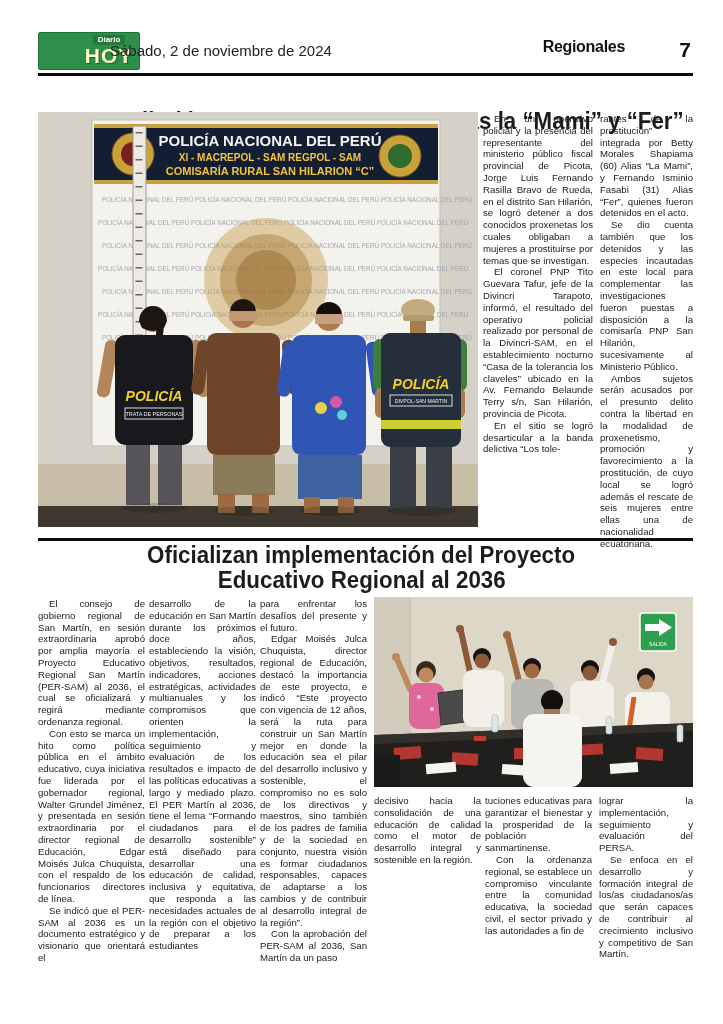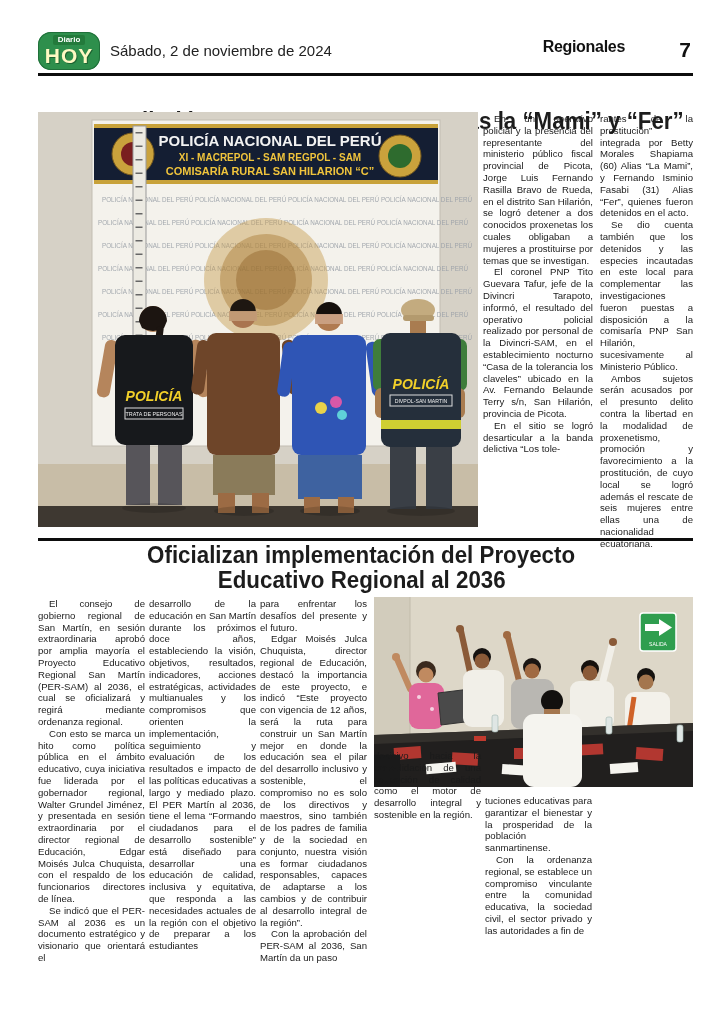--- a/index.html
+++ b/index.html
@@ -1,21 +1,21 @@
 <!DOCTYPE html>
 <html><head>
 <meta charset="utf-8">
 <style>
   html,body{margin:0;padding:0;background:#e9e9e9;}
   .page{position:relative;width:723px;height:1024px;background:#ffffff;margin:0 auto;
         font-family:"Liberation Sans", sans-serif;color:#1b1b1b;overflow:hidden;}
   
   .masthead{position:absolute;left:38px;top:30px;width:655px;height:42px;}
-  .logo{position:absolute;left:0;top:2px;width:62px;height:38px;background:#2e8f4c;border-radius:13px;
-        display:flex;flex-direction:column;align-items:center;justify-content:center;box-shadow:0 0 0 1px #20703a inset;}
+  .logo{position:absolute;left:0;top:2px;width:62px;height:38px;background:#2e8f4c;border-radius:3px;
+        display:flex;flex-direction:column;align-items:center;justify-content:center;box-shadow:0 0 0 1px #20703a inset;padding-left:40px;}
   .logo-top{font-size:8px;font-weight:bold;color:#fff;background:#237a3b;border-radius:2px;padding:0 5px;line-height:10px;}
   .logo-main{font-size:21px;font-weight:800;color:#fef9c3;letter-spacing:1px;line-height:22px;text-shadow:1px 1px 0 #1d6332;}
   .date-line{position:absolute;left:72px;top:12px;font-size:15px;color:#222;}
   .section-name{position:absolute;right:68px;top:8px;font-size:16px;font-weight:700;color:#111;letter-spacing:-.3px;}
   .page-num{position:absolute;right:2px;top:8px;font-size:21px;font-weight:700;color:#111;}
   .rule{position:absolute;left:38px;width:655px;height:0;border-top:3px solid #0d0d0d;}
   .rule-thin{border-top-width:3px;}
   
   .headline{position:absolute;left:20px;width:683px;text-align:center;font-weight:700;color:#1c1c1c;}
   .headline .sq{display:inline-block;transform:scaleX(.93);transform-origin:center;white-space:nowrap;}
@@ -271,22 +271,26 @@
 
       <g>
         <circle cx="178" cy="104" r="11" fill="#12100e"></circle>
         <rect x="170" y="112" width="16" height="8" fill="#a4764e"></rect>
         <rect x="149" y="117" width="59" height="73" rx="11" fill="#f5f4ef"></rect>
       </g>
       <rect x="0" y="158" width="26" height="32" fill="#1a1a1a"></rect>
     </svg>
   </div>
 
-  <div class="bodycol" style="left:374px;top:750px;width:107px;height:168px;">
+  <div class="bodycol" style="left:374px;top:795px;width:107px;height:168px;">
     <p class="ni">decisivo hacia la consolidación de una educación de calidad como el motor de desarrollo integral y sostenible en la región.</p>
   </div>
   <div class="bodycol" style="left:485px;top:795px;width:107px;height:168px;">
     <p class="ni">tuciones educativas para garantizar el bienestar y la prosperidad de la población sanmartinense.</p>
     <p>Con la ordenanza regional, se establece un compromiso vinculante entre la comunidad educativa, la sociedad civil, el sector privado y las autoridades a fin de</p>
   </div>
+  <div class="bodycol" style="left:599px;top:795px;width:94px;height:168px;">
+    <p class="ni">lograr la implementación, seguimiento y evaluación del PERSA.</p>
+    <p>Se enfoca en el desarrollo y formación integral de los/as ciudadanos/as que serán capaces de contribuir al crecimiento inclusivo y competitivo de San Martín.</p>
+  </div>
 
 
 </div>
 
 </body></html>

